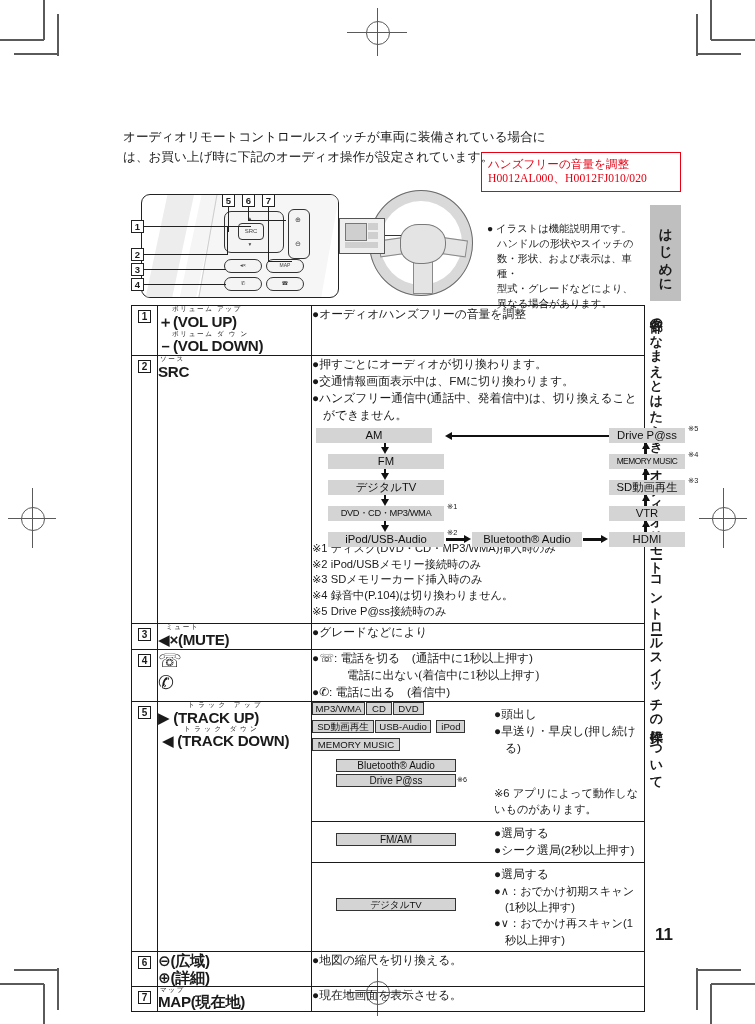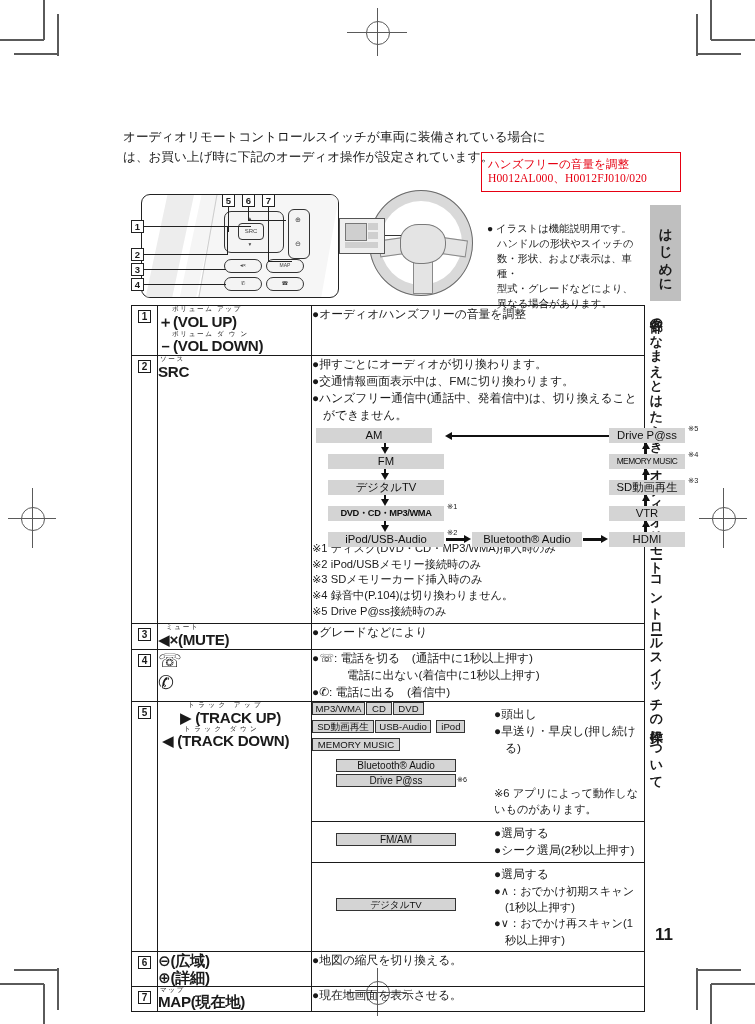--- a/index.html
+++ b/index.html
@@ -80,21 +80,21 @@
   table.main td{border:1.4px solid #1a1a1a;vertical-align:top;padding:0;}
   .cell-pad{padding:3px 5px 4px 5px;}
   .numcell{width:25px;text-align:center;padding-top:5px;}
   .numbox{display:inline-block;width:13px;height:13px;border:1.2px solid #1a1a1a;
           font-size:10px;line-height:11.5px;font-weight:bold;text-align:center;box-sizing:border-box;}
   .keycell{width:153px;}
   .ruby{font-size:6.6px;letter-spacing:1.6px;line-height:1;display:block;margin-left:14px;}
   .keylbl{font-size:15.2px;font-weight:bold;letter-spacing:-.3px;line-height:1.12;}
   .desc{font-size:11.8px;line-height:1.44;}
   .li{display:block;text-indent:-11px;padding-left:11px;}
-  .li2{display:block;padding-left:11px;}
+  .li2{display:block;padding-left:11px;font-family:Liberation Serif, serif;}
 
   
   .flow{position:relative;height:110px;margin:4px 0 2px 0;}
   .chip{position:absolute;background:#d4d4d4;text-align:center;font-size:11.3px;line-height:15px;
         height:15px;color:#111;white-space:nowrap;overflow:hidden;}
   .chip.sm{font-size:9.3px;letter-spacing:-.4px;}
   .chip.sm2{font-size:8.4px;letter-spacing:-.5px;}
   .arrD{position:absolute;width:0;height:0;border-left:4.5px solid transparent;
         border-right:4.5px solid transparent;border-top:7px solid #111;}
   .arrU{position:absolute;width:0;height:0;border-left:4.5px solid transparent;
@@ -280,21 +280,21 @@
 
           <div class="chip" style="left:4px;top:0;width:116px;">AM</div>
           <div class="arrStemV" style="left:72px;top:15px;height:6px;"></div>
           <div class="arrD" style="left:69px;top:19px;"></div>
           <div class="chip" style="left:16px;top:26px;width:116px;">FM</div>
           <div class="arrStemV" style="left:72px;top:41px;height:6px;"></div>
           <div class="arrD" style="left:69px;top:45px;"></div>
           <div class="chip" style="left:16px;top:52px;width:116px;">デジタルTV</div>
           <div class="arrStemV" style="left:72px;top:67px;height:6px;"></div>
           <div class="arrD" style="left:69px;top:71px;"></div>
-          <div class="chip sm" style="left:16px;top:78px;width:116px;font-weight:bold;">DVD・CD・MP3/WMA</div>
+          <div class="chip sm" style="left:16px;top:78px;width:116px;">DVD・CD・MP3/WMA</div>
           <span class="fnote" style="left:135px;top:74px;">※1</span>
           <div class="arrStemV" style="left:72px;top:93px;height:6px;"></div>
           <div class="arrD" style="left:69px;top:97px;"></div>
           <div class="chip" style="left:16px;top:104px;width:116px;">iPod/USB-Audio</div>
           <span class="fnote" style="left:135px;top:100px;">※2</span>
 
           <div class="arrStemH" style="left:134px;top:110px;width:20px;"></div>
           <div class="arrR" style="left:152px;top:107px;"></div>
           <div class="chip" style="left:160px;top:104px;width:110px;">Bluetooth® Audio</div>
           <div class="arrStemH" style="left:271px;top:110px;width:20px;"></div>
@@ -358,21 +358,21 @@
         <span class="li">●<span>✆</span><span>: 電話に出る　(着信中)</span></span>
       </td>
     </tr>
 
     <tr>
       <td class="numcell" rowspan="3">
         <span class="numbox">5</span>
       </td>
       <td class="keycell cell-pad" rowspan="3">
         <span class="ruby" style="margin-left:30px;letter-spacing:3.4px;">トラック アップ</span>
-        <span class="keylbl" style="display:block;margin-left:22px;"><span>▶</span>&nbsp;<span>(TRACK UP)</span></span>
+        <span class="keylbl" style="display:block;margin-left:0;"><span>▶</span>&nbsp;<span>(TRACK UP)</span></span>
         <span class="ruby" style="margin-left:26px;letter-spacing:3.4px;">トラック ダウン</span>
         <span class="keylbl" style="display:block;margin-left:4px;"><span>◀</span>&nbsp;<span>(TRACK DOWN)</span></span>
       </td>
       <td style="padding:0;">
         <table style="width:100%;border-collapse:collapse;">
           <tbody>
                 <tr>
             <td class="badgewrap" style="border:none;">
               <span class="badge" style="width:53px;">MP3/WMA</span><span class="badge" style="width:26px;">CD</span><span class="badge" style="width:31px;">DVD</span>
               <span class="badge" style="width:62px;">SD動画再生</span><span class="badge" style="width:56px;">USB-Audio</span>

